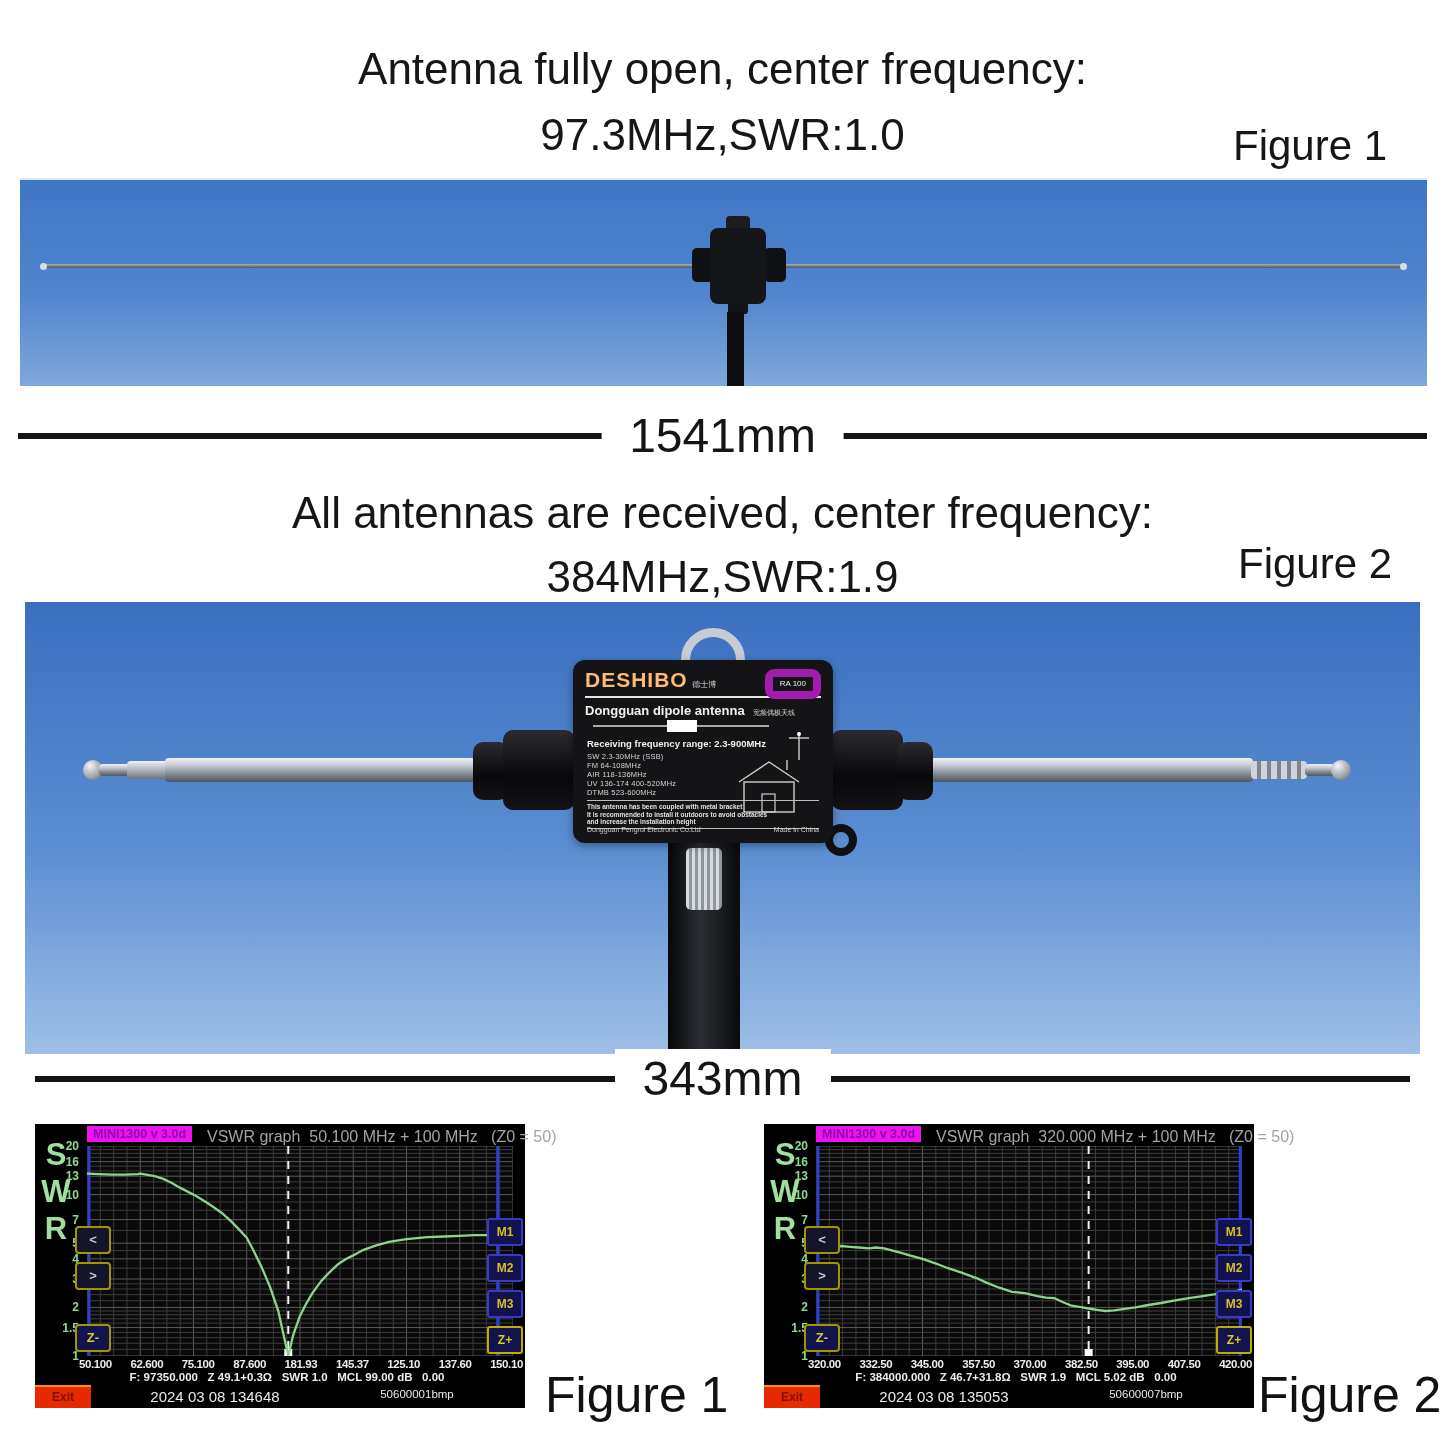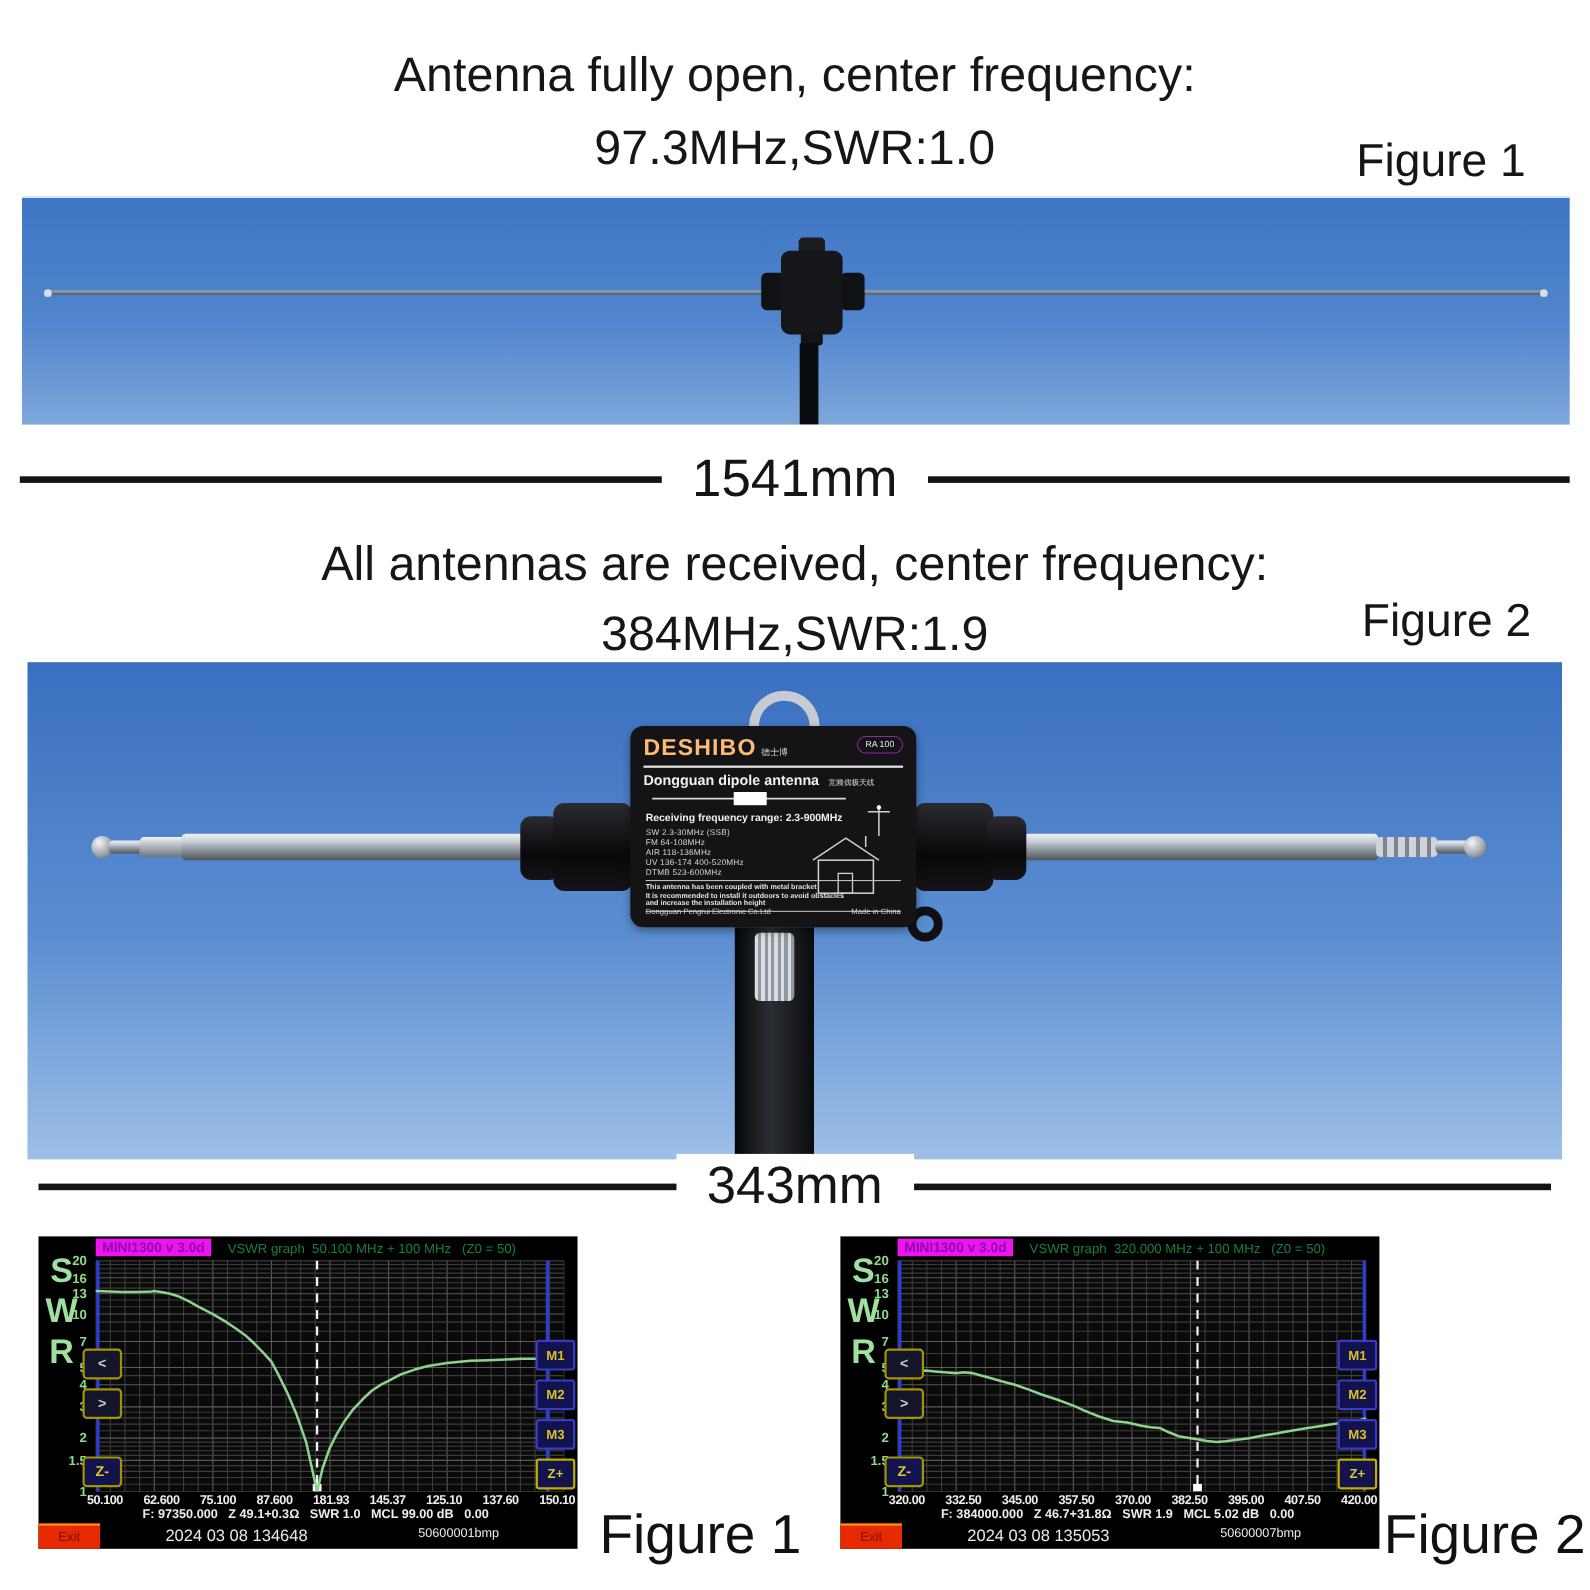--- a/index.html
+++ b/index.html
@@ -32,21 +32,21 @@
   
   .photo2{position:absolute;left:25px;top:602px;width:1395px;height:452px;
     background:linear-gradient(180deg,#3a6fc0 0%,#5b8ed1 55%,#9ebfe7 100%);overflow:hidden;}
   .ring{position:absolute;left:656px;top:26px;width:46px;height:46px;border:9px solid #c6ccd3;border-radius:50%;}
   .abox{position:absolute;left:548px;top:58px;width:260px;height:183px;background:#141417;border-radius:12px;
     box-shadow:0 3px 8px rgba(0,0,0,.35);}
   .abox-label{position:absolute;left:12px;top:8px;right:12px;bottom:8px;color:#ececec;}
   .brand-row{position:relative;height:26px;}
   .brand{font-size:21px;font-weight:bold;letter-spacing:1px;color:#fdba74;}
   .brand-suffix{font-size:8px;color:#dcdcdc;}
-  .lbl-badge{position:absolute;right:0;top:1px;border:1px solid #a21caf;border-radius:9px;height:14px;
+  .lbl-badge{position:absolute;right:0;top:1px;border:8px solid #a21caf;border-radius:9px;height:14px;
     line-height:13px;padding:0 7px;font-size:8px;color:#ececec;}
   .lbl-rule{height:2px;background:#e6e6e6;margin:2px 0 3px 0;}
   .pname{font-size:13px;font-weight:bold;color:#f0f0f0;}
   .pname-cn{font-size:7px;color:#d6d6d6;margin-left:4px;}
   .schem{position:absolute;left:6px;top:50px;}
   .freq-range{position:absolute;left:2px;top:70px;font-size:9.5px;font-weight:bold;color:#f0f0f0;}
   .spec-lines{position:absolute;left:2px;top:84px;}
   .spec-lines span{display:block;font-size:7.5px;line-height:9px;color:#d4d4d4;letter-spacing:.2px;}
   .house{position:absolute;right:4px;top:62px;}
   .lbl-notes{position:absolute;left:2px;top:132px;right:2px;border-top:1px solid #bdbdbd;border-bottom:1px solid #bdbdbd;padding:2px 0;}
@@ -60,40 +60,40 @@
   .pole2{position:absolute;left:643px;top:241px;width:72px;height:211px;
     background:linear-gradient(90deg,#050607,#2b2e34 45%,#0a0b0d);}
   .connector{position:absolute;left:661px;top:246px;width:36px;height:62px;border-radius:5px;
     background:repeating-linear-gradient(90deg,#d9dde2 0 3px,#8f969e 3px 6px);}
   .ear{position:absolute;left:800px;top:222px;width:16px;height:16px;border:8px solid #101013;border-radius:50%;}
 
   
   .analyzer{position:absolute;top:1124px;width:490px;height:284px;background:#000;}
   .an-version{position:absolute;left:52px;top:2px;background:#ee14ee;color:#8d08b2;
     font-size:12.5px;font-weight:bold;padding:1px 6px;white-space:pre;}
-  .an-title{position:absolute;left:172px;top:4px;color:#15803d;font-size:12px;white-space:pre;}
+  .an-title{position:absolute;left:172px;top:4px;color:#a3a3a3;font-size:16px;white-space:pre;}
   .swr-col{position:absolute;left:4px;top:12px;width:34px;text-align:center;}
   .swr-col span{display:block;color:#9fe09f;font-size:31px;font-weight:bold;line-height:37px;}
   .yticks{position:absolute;left:18px;top:22px;width:28px;height:210px;}
   .yticks span{position:absolute;right:2px;transform:translateY(-50%);color:#8fd98f;font-size:12px;font-weight:bold;}
   .plot{position:absolute;left:52px;top:22px;background:#0a0a0a;}
   .nav-btn{position:absolute;left:40px;width:32px;height:24px;line-height:24px;text-align:center;
     background:#14142a;border:2px solid #a39500;color:#c9c9c9;font-size:13px;font-weight:bold;border-radius:4px;z-index:3;}
   .z-btn{background:#13134e;color:#d9c92a;}
   .m-btns{position:absolute;left:452px;top:94px;display:flex;flex-direction:column;gap:8px;z-index:3;}
   .m-btns span{display:block;width:32px;height:24px;line-height:24px;text-align:center;background:#12124e;
     border:2px solid #3a3ac8;color:#d8c020;font-size:12px;font-weight:bold;border-radius:3px;}
   .zplus-btn{position:absolute;left:452px;top:202px;width:32px;height:24px;line-height:24px;text-align:center;
     background:#13134e;border:2px solid #c1ad00;color:#d9c92a;font-size:12px;font-weight:bold;border-radius:3px;z-index:3;}
   .xticks{position:absolute;left:44px;top:234px;width:444px;display:flex;justify-content:space-between;}
   .xticks span{color:#ededed;font-size:11.5px;font-weight:bold;letter-spacing:-0.4px;}
   .an-status{position:absolute;left:28px;top:247px;width:448px;text-align:center;color:#ededed;
     font-size:11.5px;font-weight:bold;white-space:pre;}
   .exit-btn{position:absolute;left:0;top:261px;width:56px;height:21px;line-height:20px;text-align:center;
-    background:#e62900;border-top:2px solid #ff9100;color:#7e1300;font-size:12px;font-weight:normal;}
+    background:#e62900;border-top:2px solid #ff9100;color:#7e1300;font-size:12px;font-weight:bold;}
   .an-time{position:absolute;left:70px;top:264px;width:220px;text-align:center;color:#e9e9e9;font-size:15px;}
   .an-file{position:absolute;left:292px;top:264px;width:180px;text-align:center;color:#e9e9e9;font-size:11.5px;}
 </style>
 </head>
 <body>
 
 <div class="page">
 
   <div class="h-line" style="top:44px;">Antenna fully open, center frequency:</div>
   <div class="h-line" style="top:110px;">97.3MHz,SWR:1.0</div>

